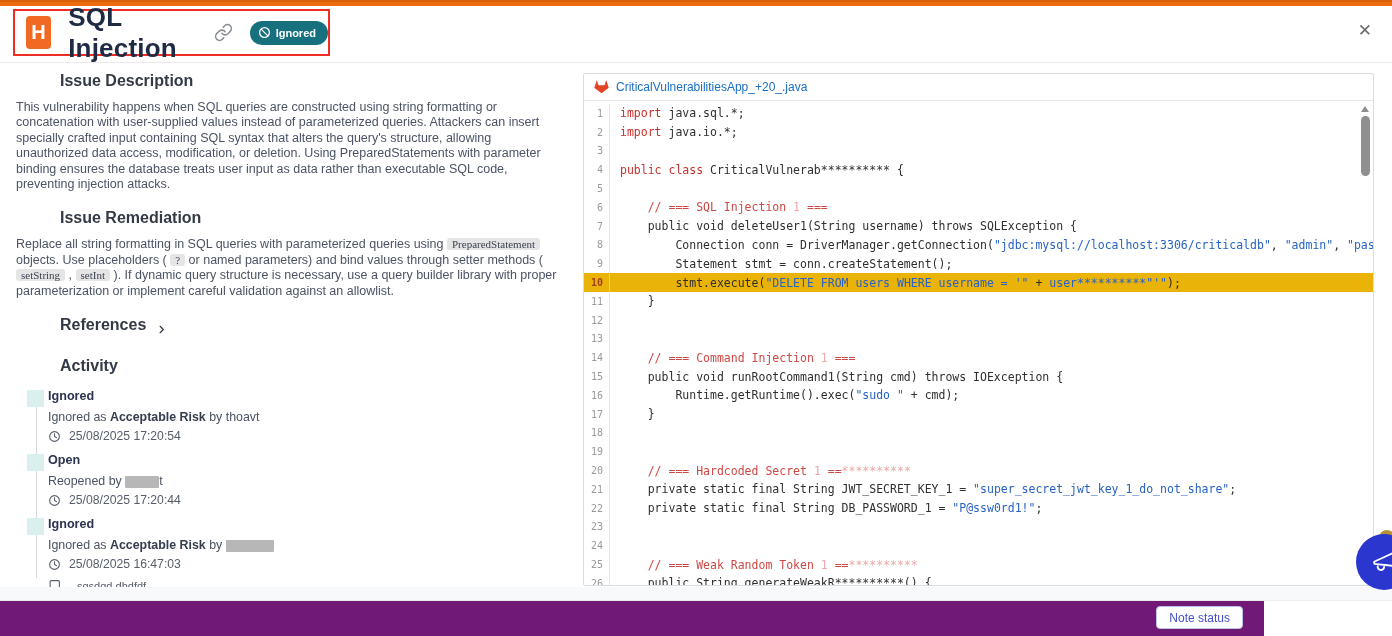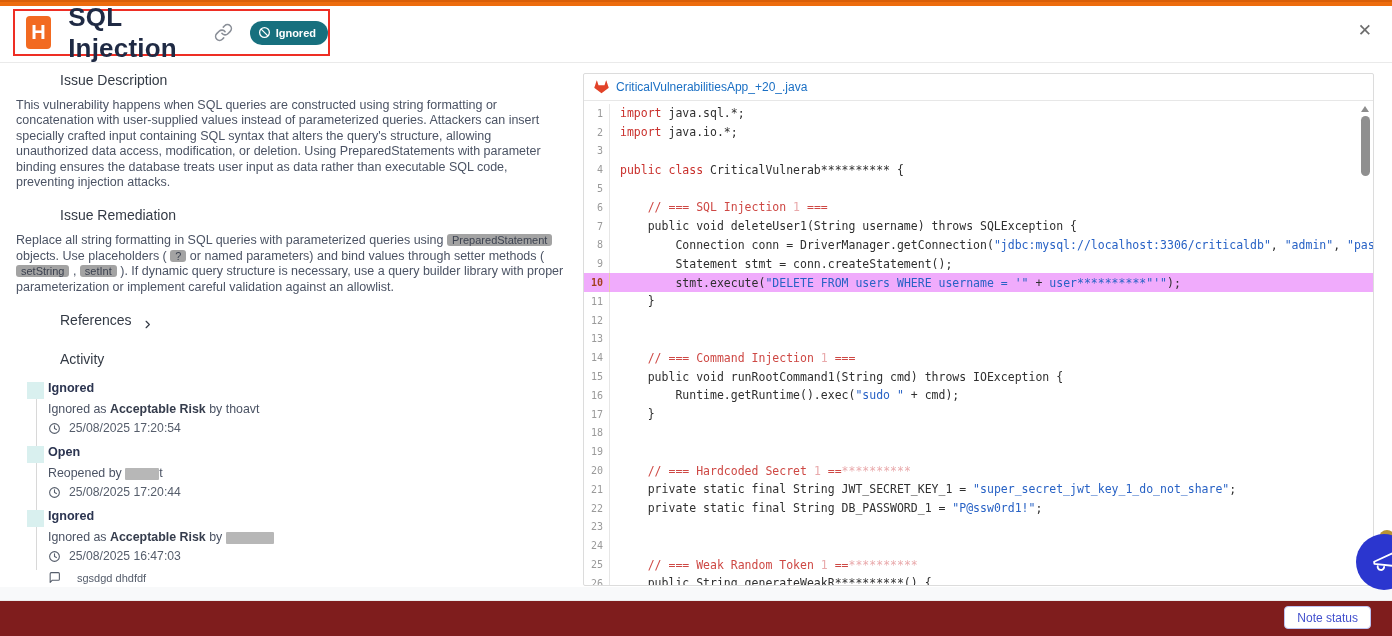--- a/index.html
+++ b/index.html
@@ -21,24 +21,24 @@
   .h-title { margin-left:17px; font-size:26px; font-weight:600; color:#1f2a44; letter-spacing:.2px; }
   .link-icon { margin-left:16px; display:flex; cursor:pointer; }
   .badge { margin-left:17px; height:24px; padding:0 12px 0 8px; border-radius:12px;
     background:#17707e; color:#fff; font-size:11px; font-weight:bold;
     display:flex; align-items:center; gap:5px; }
   .close-btn { position:absolute; right:20px; top:16px; font-size:17px; color:#6d6d6d;
     cursor:pointer; line-height:1; }
 
   
   .left { position:absolute; left:16px; top:72px; width:548px; color:#4b5364; }
-  .sec-h { font-size:14px; font-weight:normal; color:#333a45; margin-bottom:10px;padding-left:44px; }
+  .sec-h { font-size:16px; font-weight:bold; color:#333a45; margin-bottom:10px;padding-left:44px; }
   .left p { font-size:12.5px; line-height:15.4px; margin-bottom:17px; }
-  .chip { background:#a3a3a3; border-radius:3px; padding:0 5px;
-    font-family:Liberation Sans, sans-serif; font-size:11px; color:#3c4250; }
+  .chip { background:#e5e5e5; border-radius:3px; padding:0 5px;
+    font-family:Liberation Serif, serif; font-size:11px; color:#3c4250; }
   .refs { display:flex; align-items:center; gap:10px; margin-bottom:15px; cursor:pointer; }
   .refs .sec-h { margin-bottom:8px;text-align:right; }
 
   
   .timeline { list-style:none; position:relative; margin-top:14px; }
   .timeline::before { content:""; position:absolute; left:20px; top:10px; bottom:14px;
     width:1px; background:#d8d8d8; }
   .tl-item { position:relative; padding-left:32px; margin-bottom:10px; }
   .dot { position:absolute; left:15px; top:4px; width:11px; height:11px; border-radius:50%; z-index:2; }
   .dot::before { content:""; position:absolute; left:-4px; top:-3px; width:17px; height:17px;
@@ -59,35 +59,35 @@
   .cp-head { height:27px; border-bottom:1px solid #e7e7e7; display:flex; align-items:center;
     padding-left:10px; gap:7px; }
   .cp-file { font-size:12px; color:#1a6fc4; cursor:pointer; }
   .code-rows { position:relative; padding-top:3px;
     font-family:"DejaVu Sans Mono", monospace; font-size:11.5px; }
   .code-row { display:flex; height:18.8px; align-items:center; }
   .ln { width:26px; flex:none; text-align:right; padding-right:6px; color:#9a9a9a;
     font-size:10px; border-right:1px solid #e6e6e6; align-self:stretch;
     display:flex; align-items:center; justify-content:flex-end; }
   .cd { padding-left:10px; white-space:pre; }
-  .code-row.hl { background:#f0abfc; }
+  .code-row.hl { background:#eab308; }
   .code-row.hl .ln { color:#a3401f; font-weight:bold; border-right-color:#e8c9a8; }
   .k { color:#c9302c; } .cm { color:#ce4844; } .cm2 { color:#e9a9ab; }
   .s { color:#2862c5; } .d { color:#2f2f2f; }
 
   
   .sb-track { position:absolute; top:30px; right:2px; width:12px; height:478px; cursor:pointer; }
   .sb-up { width:0; height:0; border-left:4px solid transparent; border-right:4px solid transparent;
     border-bottom:6px solid #8d8d8d; margin:2px auto 4px; }
   .sb-thumb { width:9px; height:60px; background:#8f8f8f; border-radius:5px; margin:0 auto; }
 
   
   .prefooter { position:absolute; left:0; top:587px; width:1392px; height:14px;
     background:#f8f9fa; border-bottom:1px solid #ececec; }
-  .footer { position:absolute; left:0; top:601px; width:1392px; height:35px; background:#7f1d1d; }
+  .footer { position:absolute; left:0; top:601px; width:1264px; height:35px; background:#701a75; }
   .note-btn { position:absolute; right:21px; top:5px; height:23px; padding:0 12px;
     background:#fff; border:1px solid #bcc3f2; border-radius:4px;
     color:#4250cd; font-size:12px; cursor:pointer; font-family:"Liberation Sans", sans-serif; }
 
   
   .fab-gold { position:absolute; left:1379px; top:530px; width:16px; height:16px;
     border-radius:50%; background:#b99333; }
   .fab { position:absolute; left:1356px; top:534px; width:56px; height:56px; border-radius:50%;
     background:#2b36cf; display:flex; align-items:center; justify-content:center; cursor:pointer; }
   svg { display:block; }

